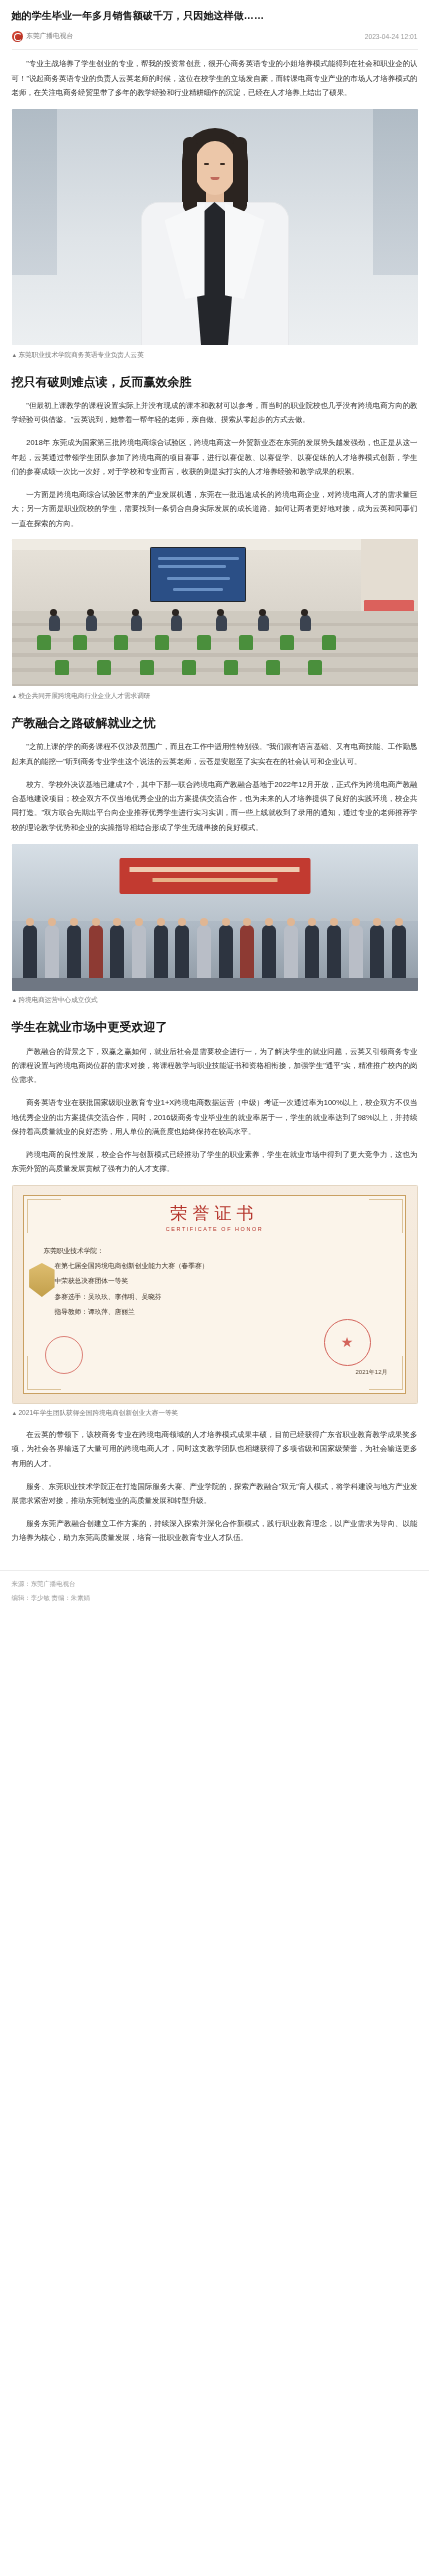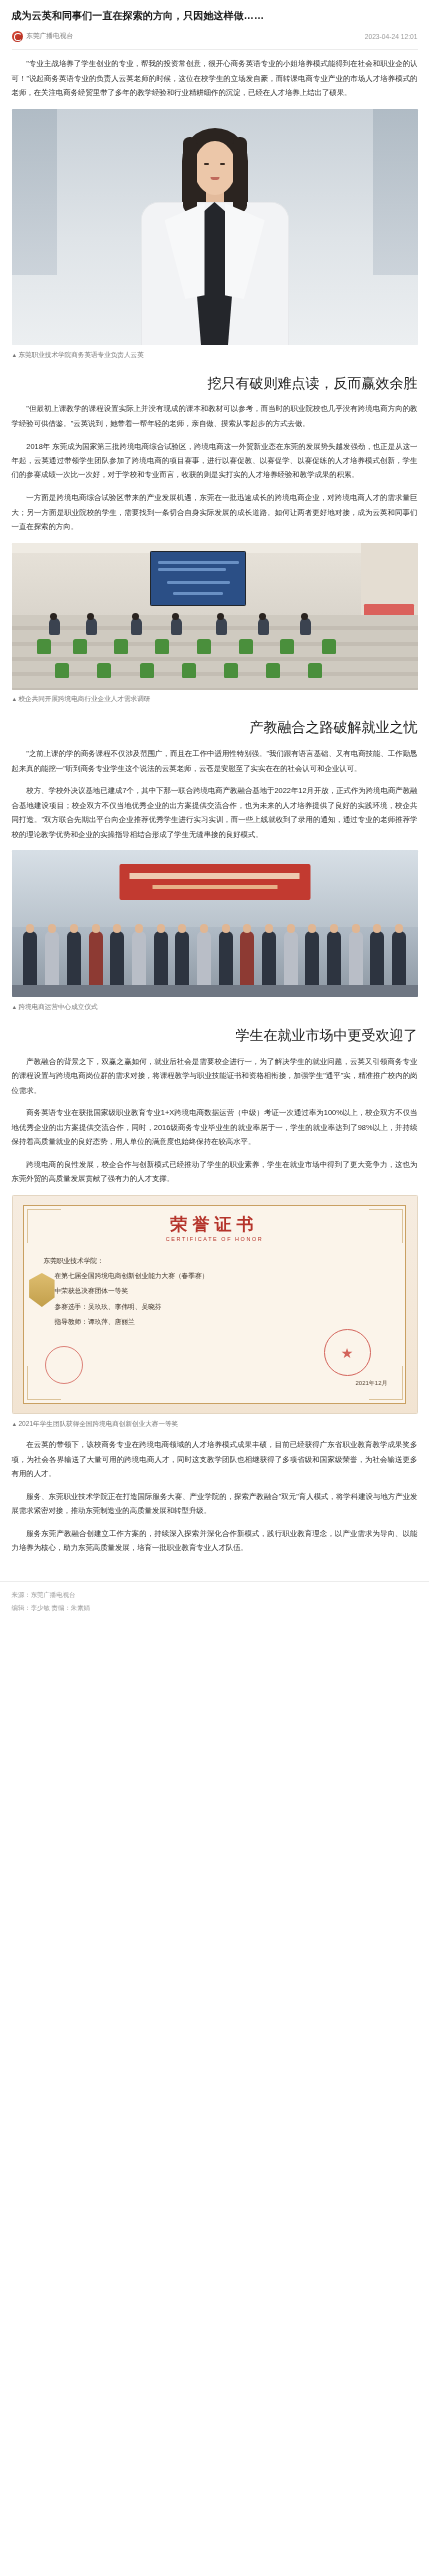--- a/index.html
+++ b/index.html
@@ -68,25 +68,25 @@
   .body-wrap { padding: 0 11.5px 16.6px 11.5px; }
   p.para {
     font-size: 7.4px;
     line-height: 1.95;
     color: #2d2d2d;
     margin: 0 0 8.3px 0;
     text-align: justify;
     text-indent: 2em;
   }
   h3.sub {
-    font-size: 14px;
-    font-weight: normal;
+    font-size: 12px;
+    font-weight: bold;
     color: #1a1a1a;
     margin: 11.5px 0 7px 0;
-    text-align: right;
+    text-align: left;
     line-height: 1.7;
   }
   .figure { margin: 3.8px 0 9px 0; }
   .photo {
     width: 100%;
     position: relative;
     overflow: hidden;
     border-radius: 1.3px;
     background: #d8dce0;
   }
@@ -222,21 +222,21 @@
     position: relative;
     overflow: hidden;
   }
   .cert .inner {
     position:absolute; left:10.2px; right:10.2px; top:9px; bottom:9px;
     border: 1.9px double #c9a062;
     background: #fbf4ea;
   }
   .cert .ctitle {
     position:absolute; left:0; right:0; top:16.6px;
-    text-align:center; font-size:17px; font-weight:bold; color:#b5342b;
+    text-align:center; font-size:17px; font-weight:normal; color:#b5342b;
     letter-spacing:5.1px;
     font-family:"Liberation Serif","DejaVu Serif",serif;
   }
   .cert .ceng {
     position:absolute; left:0; right:0; top:40px;
     text-align:center; font-size:5.4px; color:#b5342b; letter-spacing:1.6px;
   }
   .cert .cline {
     position:absolute; font-size:6.7px; color:#3a2f26; line-height:1.9;
   }
@@ -285,21 +285,21 @@
   }
   .footer .line { margin-bottom: 1.3px; }
   .tagstrip { font-size: 6.4px; color: #9b9b9b; }
 </style>
 </head>
 <body>
 
 <div class="page">
 
   <div class="article-header">
-    <h1 class="headline">成为云英和同事们一直在探索的方向，只因她这样做……</h1>
+    <h1 class="headline">她的学生毕业一年多月销售额破千万，只因她这样做……</h1>
     <div class="meta-row">
       <div class="meta-left">
         <span class="avatar"></span>
         <span class="source-name">东莞广播电视台</span>
       </div>
       <span class="meta-right">2023-04-24 12:01</span>
     </div>
     <div class="divider"></div>
   </div>
 

